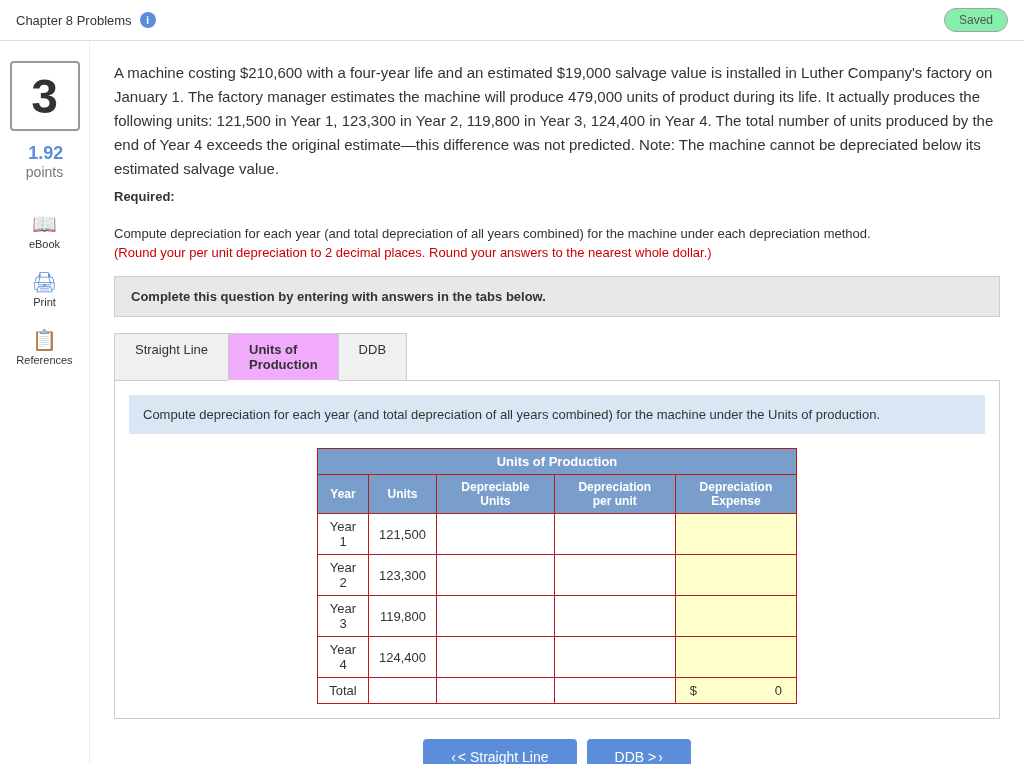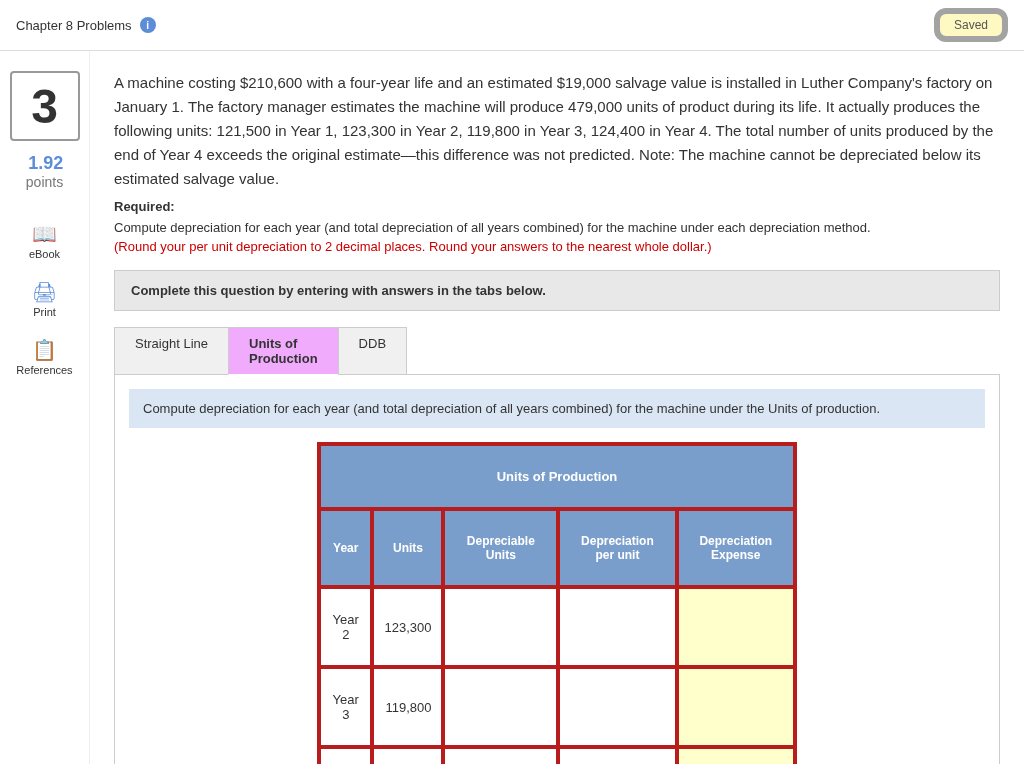--- a/index.html
+++ b/index.html
@@ -9,22 +9,22 @@
       display: flex; align-items: center; justify-content: space-between;
       padding: 8px 16px; border-bottom: 1px solid #ddd; background: #fff;
     }
     .top-bar-left { display: flex; align-items: center; gap: 8px; font-size: 13px; color: #333; font-weight: 500; }
     .info-icon {
       width: 16px; height: 16px; border-radius: 50%; background: #5b8dd9;
       color: #fff; font-size: 10px; font-weight: bold; display: inline-flex;
       align-items: center; justify-content: center;
     }
     .saved-badge {
-      background: #fef9c3; color: #555; border-radius: 12px;
-      padding: 4px 14px; font-size: 12px; border: 6px solid #a3a3a3;
+      background: #86efac; color: #555; border-radius: 12px;
+      padding: 4px 14px; font-size: 12px; border: 1px solid #a3a3a3;
     }
 
     .main-layout { display: flex; }
 
     .sidebar {
       width: 90px; border-right: 1px solid #eee; padding: 10px 0;
       display: flex; flex-direction: column; align-items: center; gap: 4px;
       min-height: 700px;
     }
 
@@ -43,21 +43,21 @@
       padding: 8px 4px; cursor: pointer; width: 100%;
     }
     .sidebar-icon { font-size: 20px; color: #5b8dd9; margin-bottom: 2px; }
     .sidebar-label { font-size: 11px; color: #333; }
 
     .content-area { flex: 1; padding: 20px 24px; }
 
     .problem-text { font-size: 15px; line-height: 1.6; color: #333; margin-bottom: 8px; }
 
     .required-section { margin-bottom: 16px; }
-    .required-label { font-weight: bold; margin-bottom: 4px; }
+    .required-label { font-weight: bold; margin-bottom: 20px; }
     .required-text { font-size: 13px; line-height: 1.6; }
     .red-text { color: #cc0000; font-weight: normal; }
 
     .complete-box {
       background: #e8e8e8; border: 1px solid #ccc;
       padding: 12px 16px; margin-bottom: 16px; font-size: 13px; font-weight: bold;
     }
 
     .tabs-container { display: flex; gap: 0; margin-bottom: 0; }
     .tab {
@@ -74,21 +74,21 @@
       border: 1px solid #ccc; padding: 14px; background: #fff; margin-top: -1px;
     }
 
     .tab-description {
       background: #dbe6f5; padding: 10px 14px;
       font-size: 13px; line-height: 1.5; margin-bottom: 14px;
     }
 
     .data-table { border-collapse: collapse; width: 480px; margin: 0 auto; }
     .data-table th, .data-table td {
-      border: 4px solid #b91c1c; padding: 23px 10px; text-align: center; font-size: 13px; margin-left: 24px;
+      border: 1px solid #b91c1c; padding: 5px 10px; text-align: center; font-size: 13px; margin-left: 24px;
     }
     .data-table thead tr:first-child th {
       background: #7a9ecb; color: #fff; font-weight: bold; font-size: 13px;
     }
     .data-table thead tr:nth-child(2) th {
       background: #7a9ecb; color: #fff; font-size: 12px; font-weight: bold;
     }
     .data-table tbody tr td:nth-child(1) { background: #fff; }
     .data-table tbody tr td:nth-child(2) { background: #fff; text-align: right; }
     .data-table tbody tr td:nth-child(3) { background: #fff; }
@@ -176,20 +176,27 @@
           </tr>
           <tr>
             <th>Year</th>
             <th>Units</th>
             <th>Depreciable<br>Units</th>
             <th>Depreciation<br>per unit</th>
             <th>Depreciation<br>Expense</th>
           </tr>
         </thead>
         <tbody>
+          <tr>
+            <td>Year 1</td>
+            <td>121,500</td>
+            <td><input class="input-cell" type="text" value="" style=""></td>
+            <td><input class="input-cell" type="text" value="" style=""></td>
+            <td><input class="input-cell-yellow" type="text" value="" style=""></td>
+          </tr>
           <tr>
             <td>Year 2</td>
             <td>123,300</td>
             <td><input class="input-cell" type="text" value="" style=""></td>
             <td><input class="input-cell" type="text" value="" style=""></td>
             <td><input class="input-cell-yellow" type="text" value="" style=""></td>
           </tr>
           <tr>
             <td>Year 3</td>
             <td>119,800</td>

